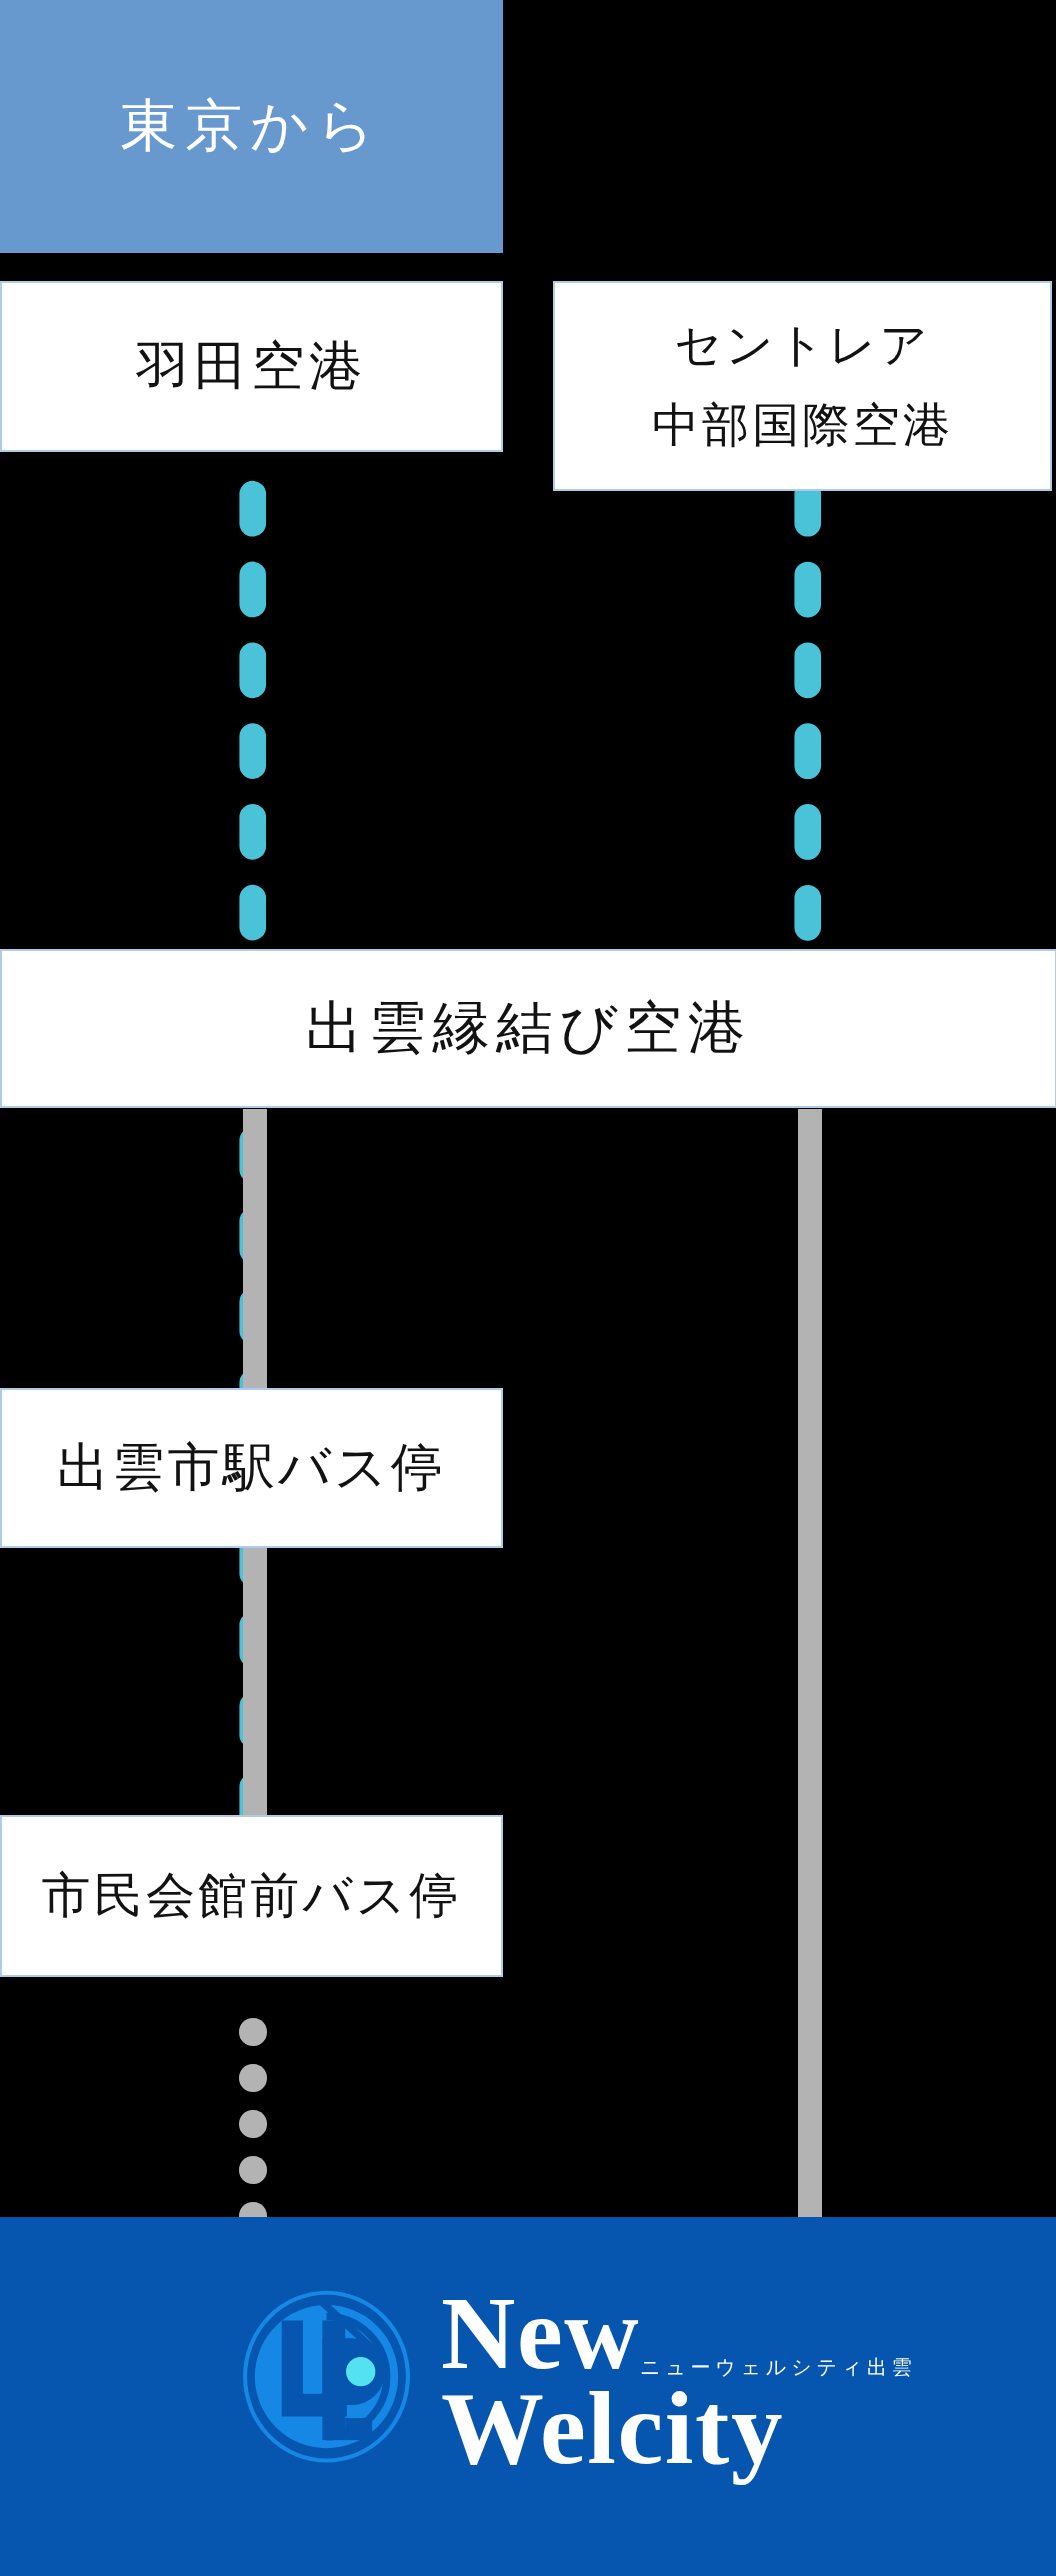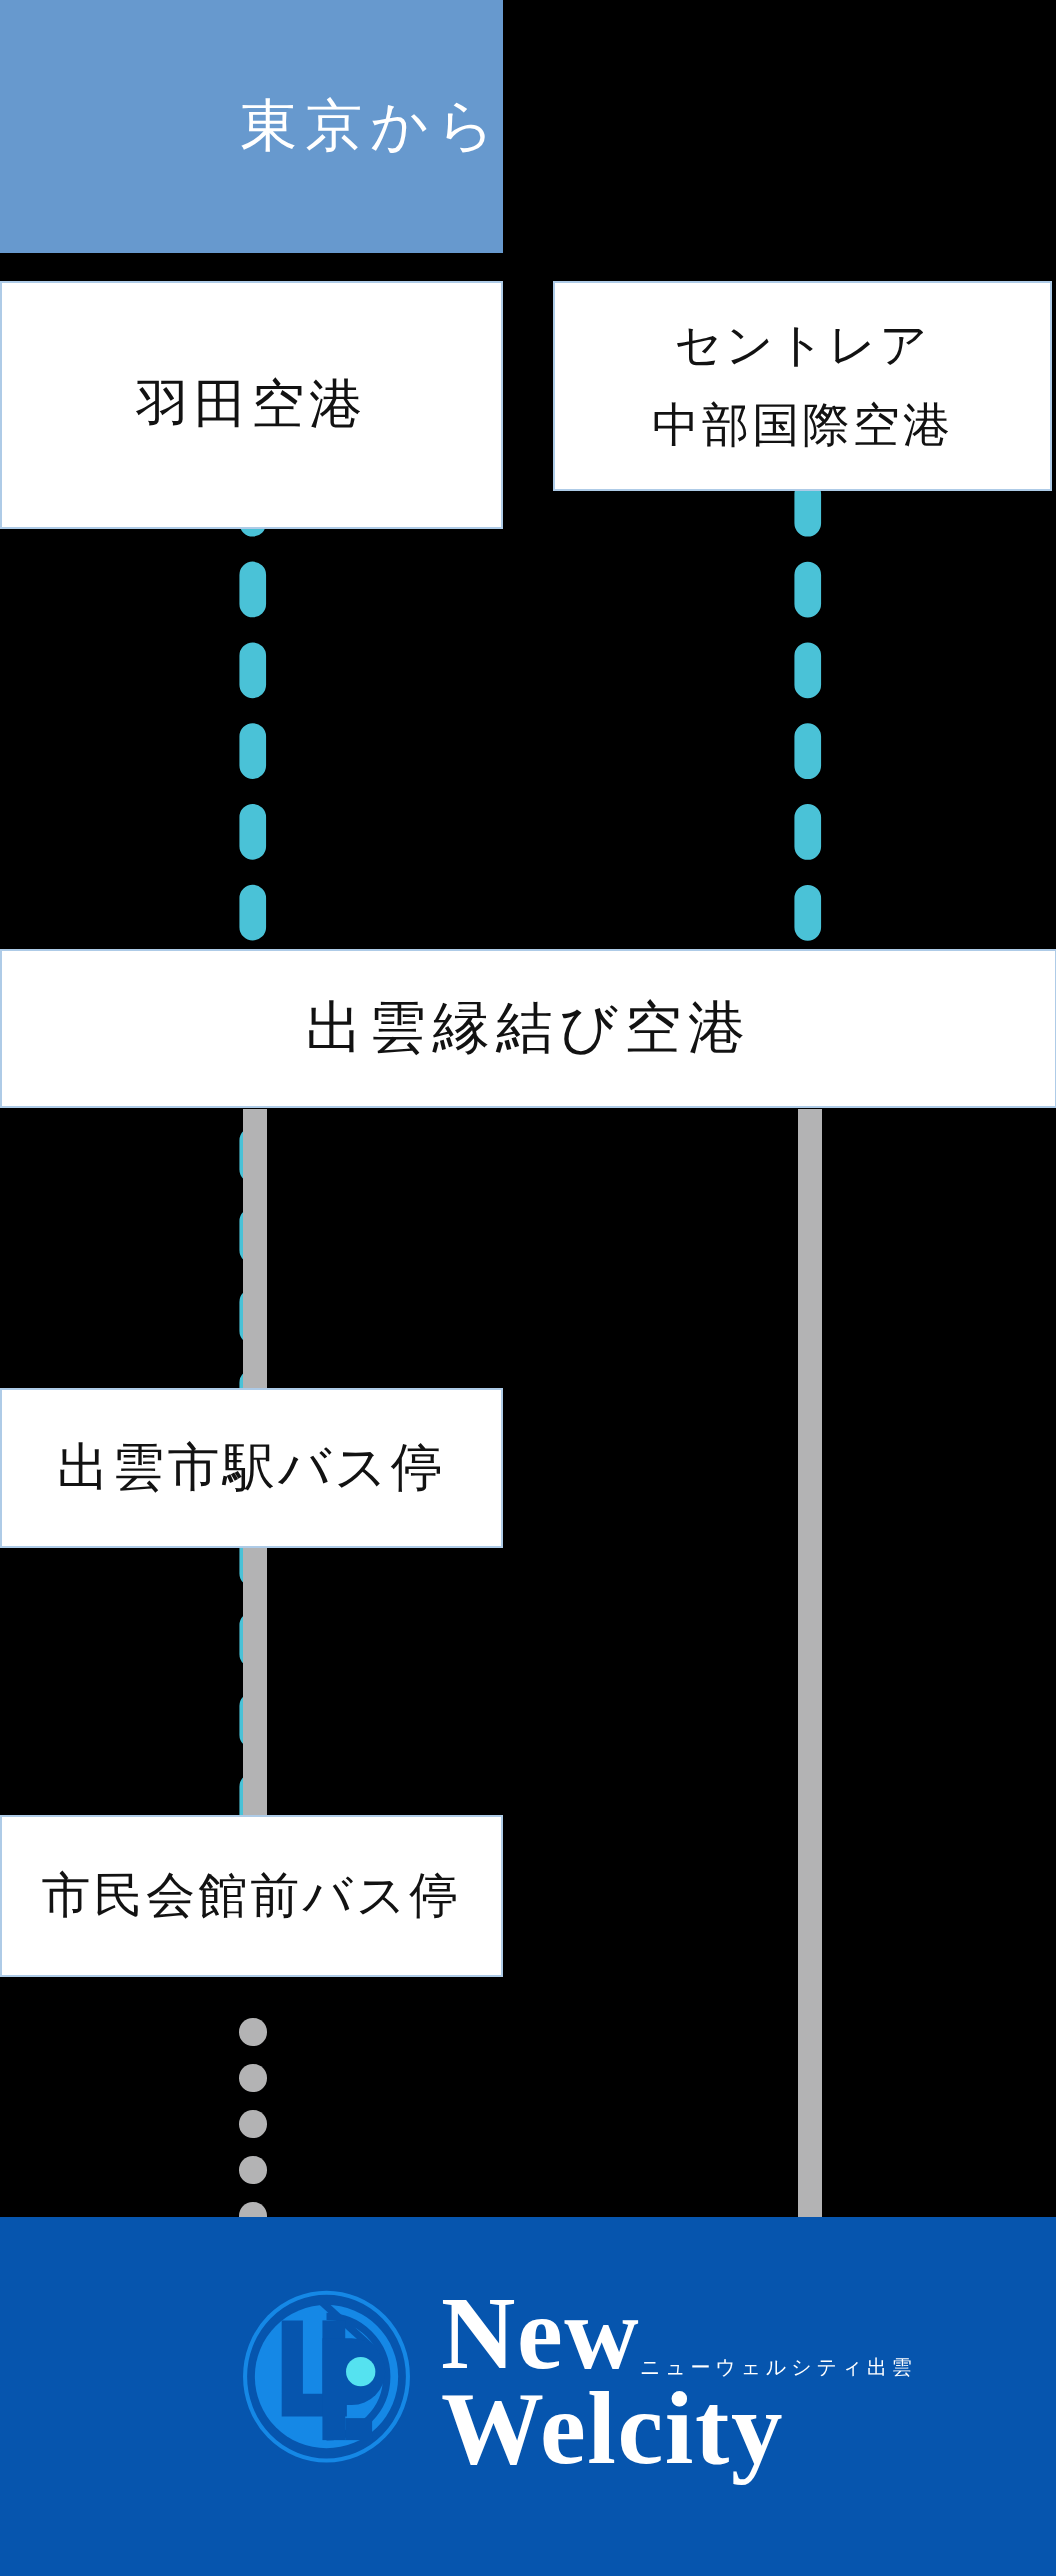--- a/index.html
+++ b/index.html
@@ -12,32 +12,32 @@
   *{margin:0;padding:0;box-sizing:border-box}
   html,body{background:var(--page-bg)}
   .canvas{
     position:relative;width:1057px;height:2576px;margin:0 auto;
     background:var(--page-bg);overflow:hidden;
     font-family:"Liberation Serif","DejaVu Serif",serif;
   }
   
   .hdr{
     position:absolute;top:0;height:253px;background:var(--header-bg);
-    display:flex;align-items:center;justify-content:flex-end;
+    display:flex;align-items:center;justify-content:center;
     color:var(--header-text);font-size:57px;letter-spacing:8px;z-index:3;
   }
   .hdr-tokyo{left:0;width:503px}
   .hdr-nagoya{left:553px;width:504px}
   
   .node{
     position:absolute;background:var(--box-bg);border:2.4px solid var(--box-border);
     display:flex;flex-direction:column;align-items:center;justify-content:center;
     color:var(--box-text);z-index:3;text-align:center;
   }
-  .node-haneda{left:0;top:281px;width:503px;height:248px;font-size:53px;letter-spacing:4.8px}
+  .node-haneda{left:0;top:281px;width:503px;height:171px;font-size:53px;letter-spacing:4.8px}
   .node-chubu{left:553px;top:281px;width:499px;height:210px;font-size:47px;letter-spacing:3.2px;line-height:1.7}
   .node-izumo-airport{left:0;top:949px;width:1057px;height:159px;font-size:57px;letter-spacing:6.5px}
   .node-stop1{left:0;top:1388px;width:503px;height:160px;font-size:52px;letter-spacing:3.2px}
   .node-stop2{left:0;top:1815px;width:503px;height:162px;font-size:49px;letter-spacing:3.2px}
   
   .flight-line{position:absolute;z-index:1}
   .ground-line{position:absolute;width:24px;background:var(--ground-line);z-index:2}
   .gl-left-a{left:243px;top:1109px;height:280px}
   .gl-left-b{left:243px;top:1548px;height:267px}
   .gl-right{left:798px;top:1109px;height:1109px}

